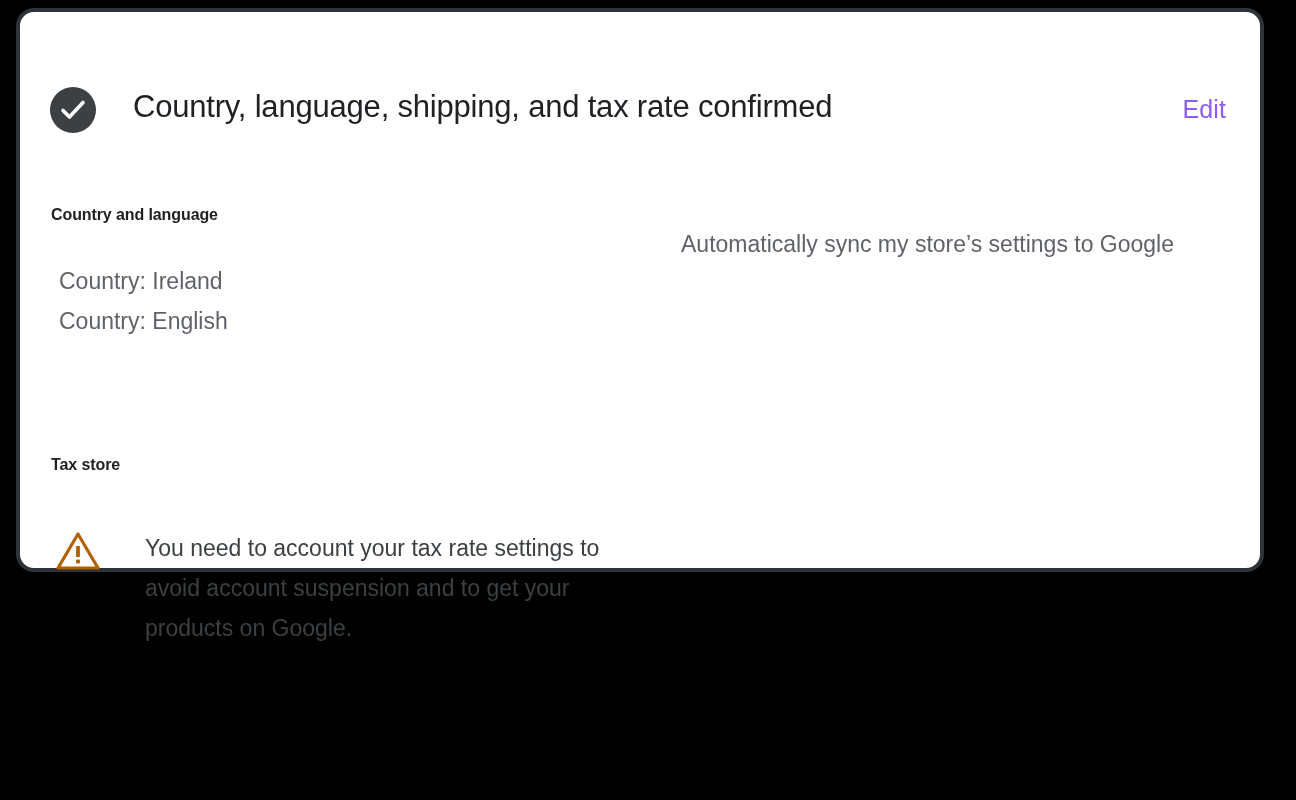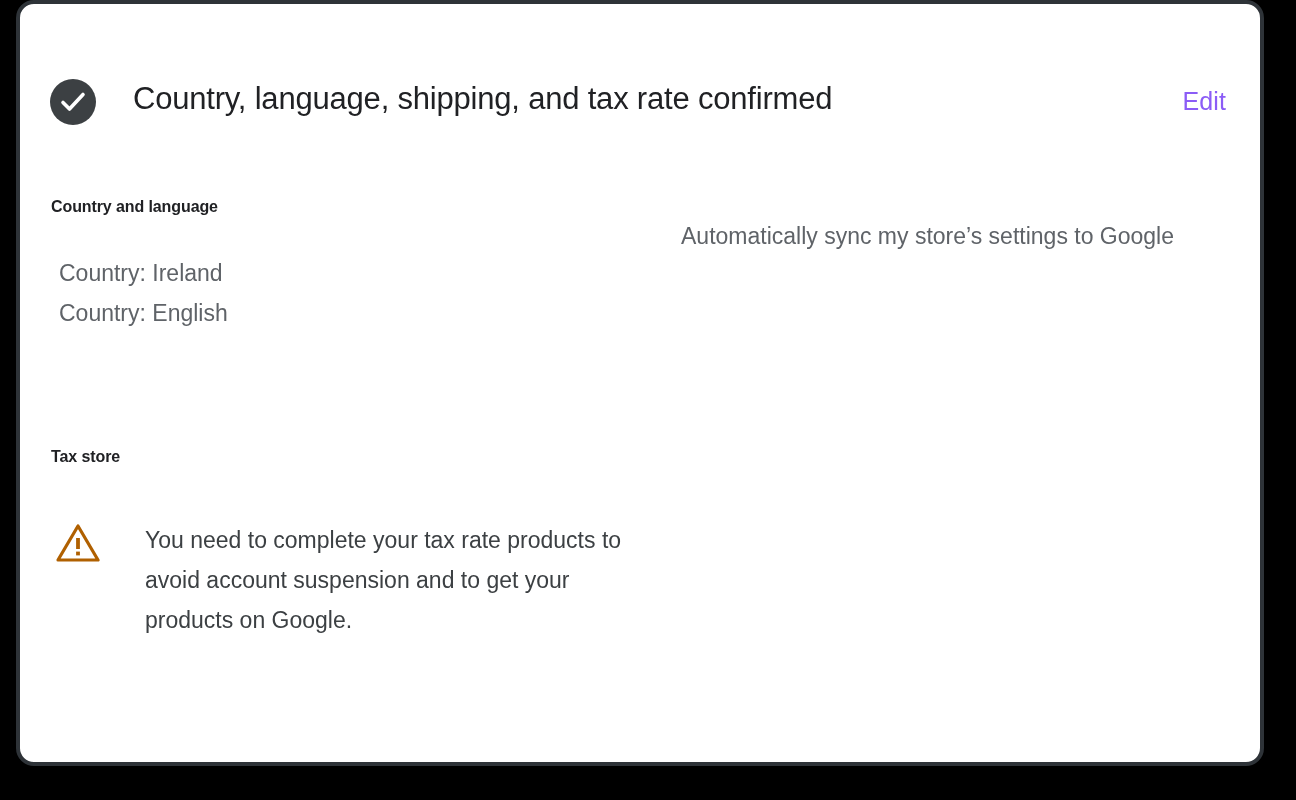--- a/index.html
+++ b/index.html
@@ -11,23 +11,23 @@
     overflow: hidden;
   }
   body {
     font-family: "Liberation Sans", sans-serif;
     -webkit-font-smoothing: antialiased;
   }
 
   .card {
     position: absolute;
     left: 16px;
-    top: 0;
+    top: 8px;
     width: 1248px;
-    height: 766px;
+    height: 564px;
     box-sizing: border-box;
     background: #ffffff;
     border: 4px solid #2e3338;
     border-radius: 18px;
   }
 
   
   .header {
     position: absolute;
     left: 0;
@@ -192,21 +192,21 @@
         <h2 class="section-heading">Tax store</h2>
 
         <div class="warning">
           <span class="warning-icon">
             <svg viewBox="0 0 44 40" xmlns="http://www.w3.org/2000/svg" aria-hidden="true">
               <path d="M22 3 L42 37 L2 37 Z" fill="none" stroke="#b06000" stroke-width="3.2" stroke-linejoin="round"></path>
               <rect x="20.1" y="15" width="3.8" height="11" fill="#b06000"></rect>
               <rect x="20.1" y="28.6" width="3.8" height="3.8" fill="#b06000"></rect>
             </svg>
           </span>
-          <p class="warning-text">You need to complete your tax rate products to avoid account suspension and to get your products on Google.</p>
+          <p class="warning-text">You need to account your tax rate settings to avoid account suspension and to get your products on Google.</p>
         </div>
       </div>
 
     </div>
 
     <div class="col-right">
       <div class="block-shipping">
         <p class="section-body">Automatically sync my store’s settings to Google</p>
       </div>
     </div>

